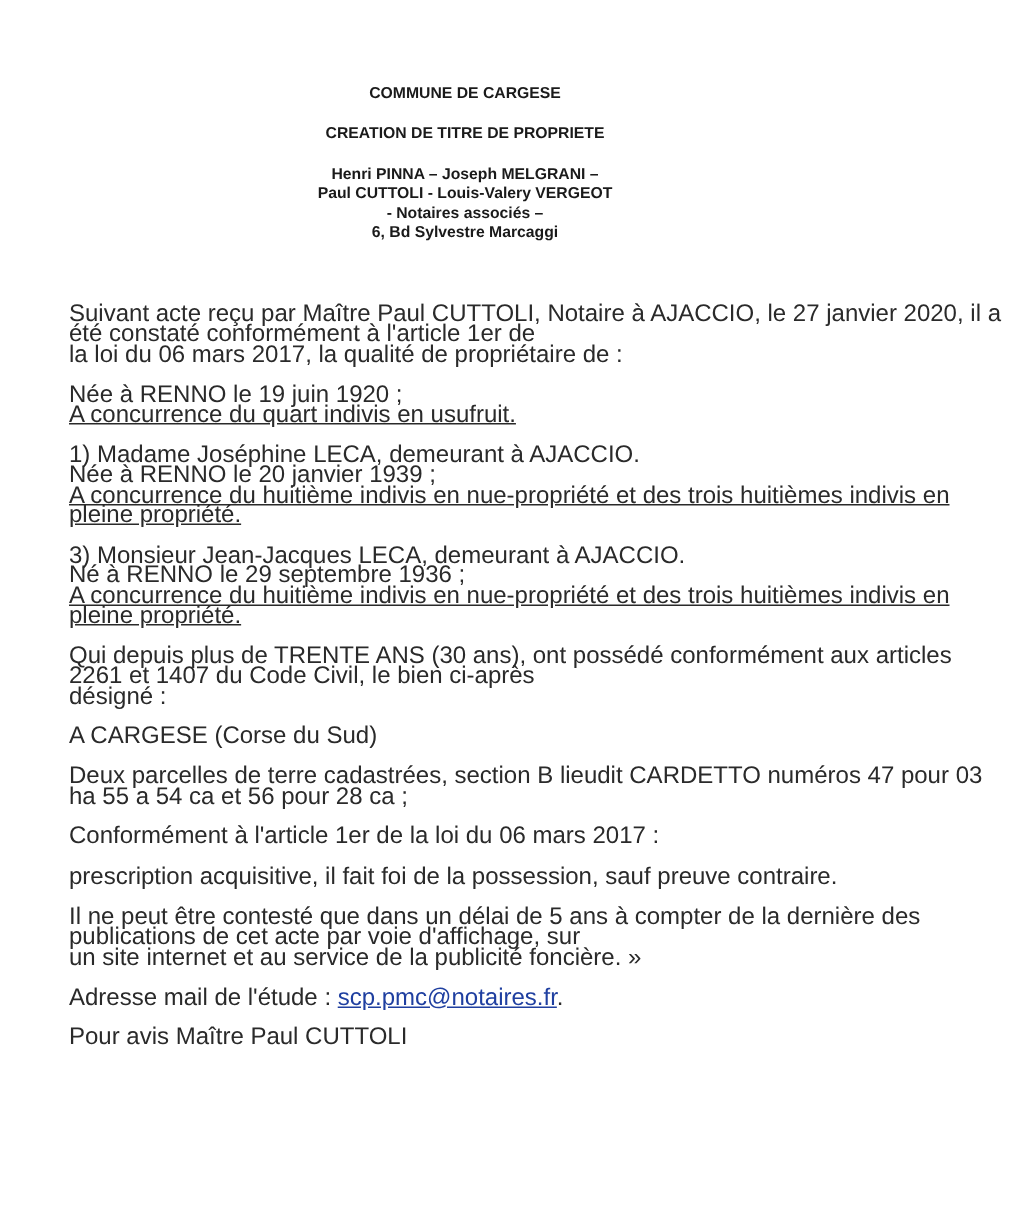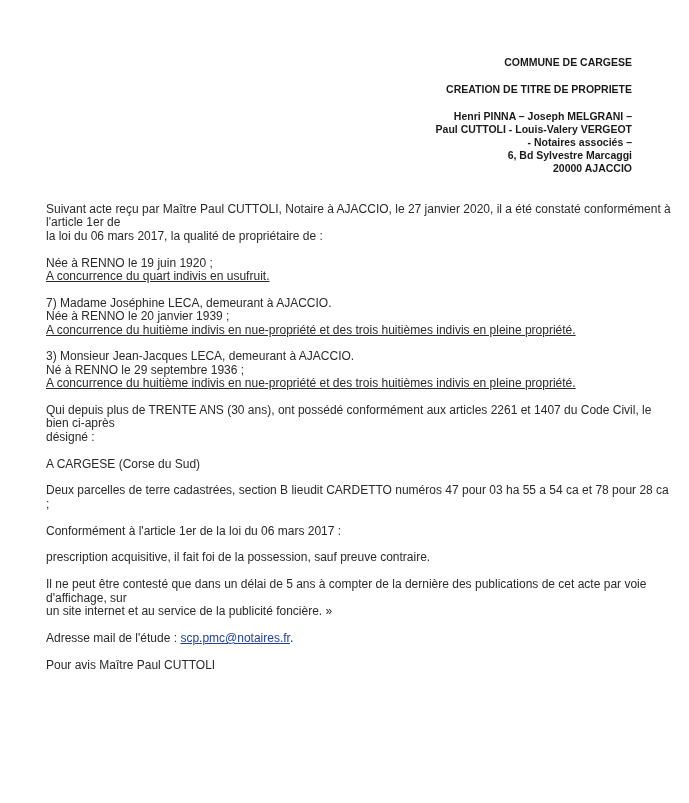--- a/index.html
+++ b/index.html
@@ -17,37 +17,37 @@
     }
     .page {
       position: absolute;
       left: 0;
       top: 0;
       width: 689px;
       height: 803px;
     }
     .header {
       position: absolute;
-      left: 12px;
+      left: 0;
       top: 56px;
       width: 620px;
-      text-align: right;
+      text-align: center;
       font-weight: bold;
       font-size: 10.5px;
       line-height: 13px;
       color: #1a1a1a;
     }
     .header .line { display: block; }
     .header .gap { height: 14px; }
     .body-text {
       position: absolute;
       left: 46px;
       top: 203px;
       width: 625px;
-      font-size: 12px;
+      font-size: 16px;
       line-height: 13.4px;
       color: #2a2a2a;
     }
     .para { margin: 0 0 13.4px 0; }
     .para .line { display: block; }
     .u { text-decoration: underline; }
     a.mail {
       color: #1f3fa0;
       text-decoration: underline;
       text-align: center;
@@ -60,58 +60,57 @@
 
   <div class="header">
     <span class="line">COMMUNE DE CARGESE</span>
     <div class="gap"></div>
     <span class="line">CREATION DE TITRE DE PROPRIETE</span>
     <div class="gap"></div>
     <span class="line">Henri PINNA – Joseph MELGRANI –</span>
     <span class="line">Paul CUTTOLI - Louis-Valery VERGEOT</span>
     <span class="line">- Notaires associés –</span>
     <span class="line">6, Bd Sylvestre Marcaggi</span>
-    <span class="line">20000 AJACCIO</span>
   </div>
 
   <div class="body-text">
 
     <p class="para">
       <span class="line">Suivant acte reçu par Maître Paul CUTTOLI, Notaire à AJACCIO, le 27 janvier 2020, il a été constaté conformément à l'article 1er de</span>
       <span class="line">la loi du 06 mars 2017, la qualité de propriétaire de :</span>
     </p>
 
     <p class="para">
       <span class="line">Née à RENNO le 19 juin 1920 ;</span>
       <span class="line u">A concurrence du quart indivis en usufruit.</span>
     </p>
 
     <p class="para">
-      <span class="line">7) Madame Joséphine LECA, demeurant à AJACCIO.</span>
+      <span class="line">1) Madame Joséphine LECA, demeurant à AJACCIO.</span>
       <span class="line">Née à RENNO le 20 janvier 1939 ;</span>
       <span class="line u">A concurrence du huitième indivis en nue-propriété et des trois huitièmes indivis en pleine propriété.</span>
     </p>
 
     <p class="para">
       <span class="line">3) Monsieur Jean-Jacques LECA, demeurant à AJACCIO.</span>
       <span class="line">Né à RENNO le 29 septembre 1936 ;</span>
       <span class="line u">A concurrence du huitième indivis en nue-propriété et des trois huitièmes indivis en pleine propriété.</span>
     </p>
 
     <p class="para">
       <span class="line">Qui depuis plus de TRENTE ANS (30 ans), ont possédé conformément aux articles 2261 et 1407 du Code Civil, le bien ci-après</span>
       <span class="line">désigné :</span>
     </p>
 
     <p class="para">
       <span class="line">A CARGESE (Corse du Sud)</span>
     </p>
 
     <p class="para">
-      <span class="line">Deux parcelles de terre cadastrées, section B lieudit CARDETTO numéros 47 pour 03 ha 55 a 54 ca et 78 pour 28 ca ;</span>
+      <span class="line">Deux parcelles de terre cadastrées, section B lieudit CARDETTO numéros 47 pour 03 ha 55 a 54 ca et 56 pour 28 ca ;</span>
     </p>
 
     <p class="para">
       <span class="line">Conformément à l'article 1er de la loi du 06 mars 2017 :</span>
     </p>
 
     <p class="para">
       <span class="line">prescription acquisitive, il fait foi de la possession, sauf preuve contraire.</span>
     </p>
 

